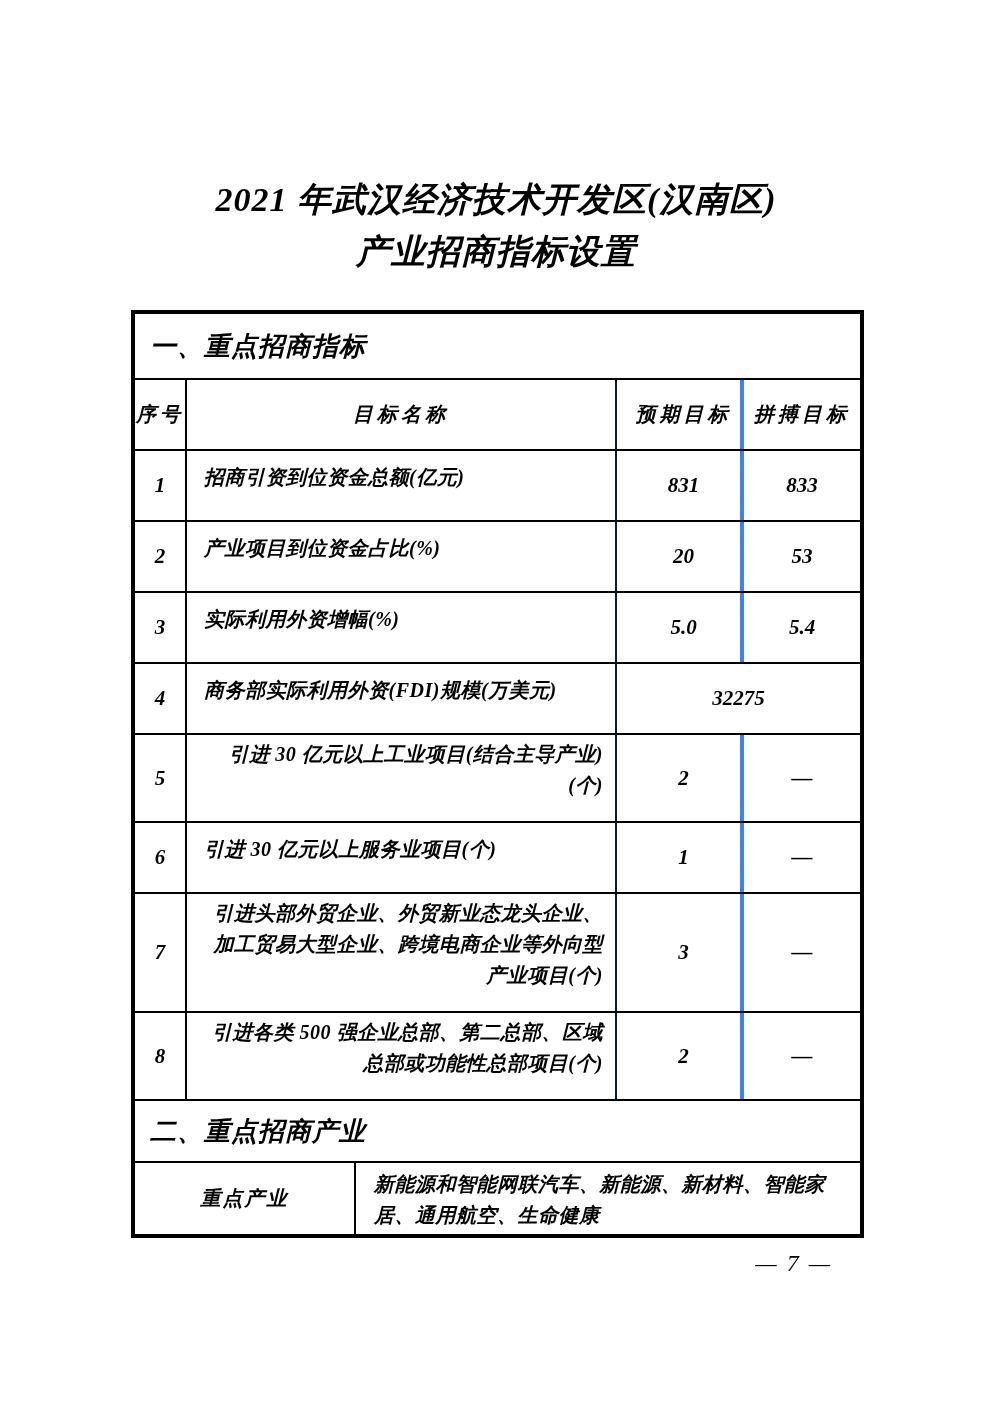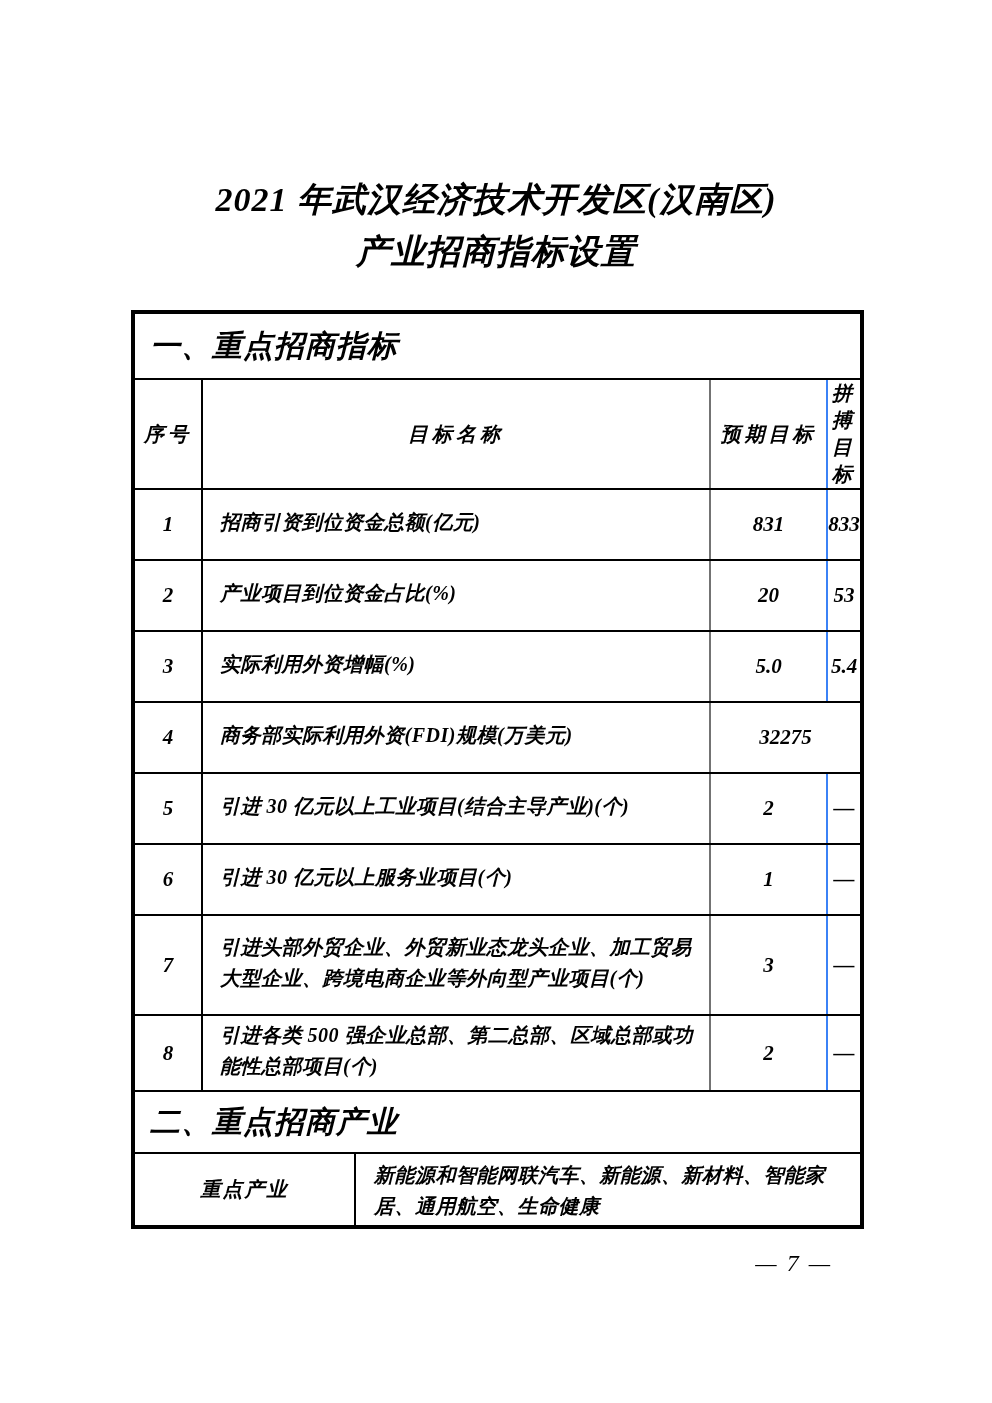--- a/index.html
+++ b/index.html
@@ -32,45 +32,45 @@
     display: flex;
     align-items: stretch;
     border-bottom: 2px solid #000;
   }
   .row:last-child { border-bottom: none; }
   .sec-row {
     min-height: 66px;
     align-items: center;
     padding-left: 15px;
     font-family: "Liberation Sans", sans-serif;
-    font-size: 30px;
+    font-size: 26px;
     font-weight: bold;
     letter-spacing: 1px;
   }
   .sec-row2 { min-height: 62px; }
   .hdr-row { min-height: 71px; }
   .data-row { min-height: 71px; }
   .row7 { min-height: 100px; }
   .cell {
     display: flex;
     align-items: center;
     justify-content: center;
     font-size: 21px;
     font-weight: bold;
     text-align: center;
   }
-  .c1 { width: 68px;  border-right: 2px solid #000; }
-  .c2 { width: 508px; border-right: 2px solid #737373; }
-  .c3 { width: 117px; border-right: 2px solid #3b82f6; }
+  .c1 { width: 52px;  border-right: 2px solid #000; }
+  .c2 { width: 430px; border-right: 2px solid #0f172a; }
+  .c3 { width: 117px; border-right: 4px solid #3b82f6; margin-left: 10px; }
   .c4 { flex: 1; }
   .hdr-row .cell { font-size: 20px; letter-spacing: 4px; }
   .data-row .c2 {
     justify-content: flex-start;
-    text-align: left;
-    padding: 4px 12px 8px 17px;
+    text-align: right;
+    padding: 4px 12px 20px 17px;
     font-size: 20px;
     line-height: 31px;
     letter-spacing: 0.5px;
   }
   .ind-row { min-height: 71px; font-family: "Liberation Sans", sans-serif; }
   .d1 {
     width: 221px;
     border-right: 2px solid #000;
     display: flex;
     align-items: center;

